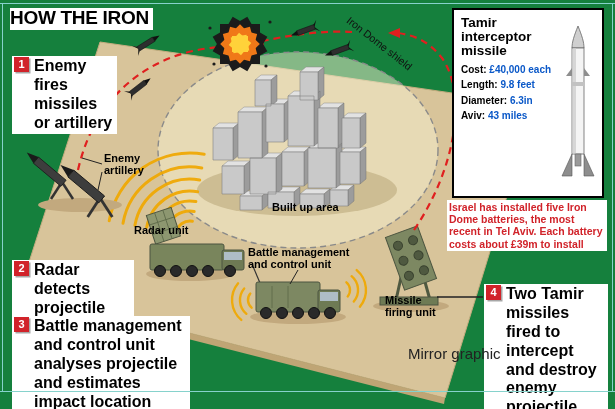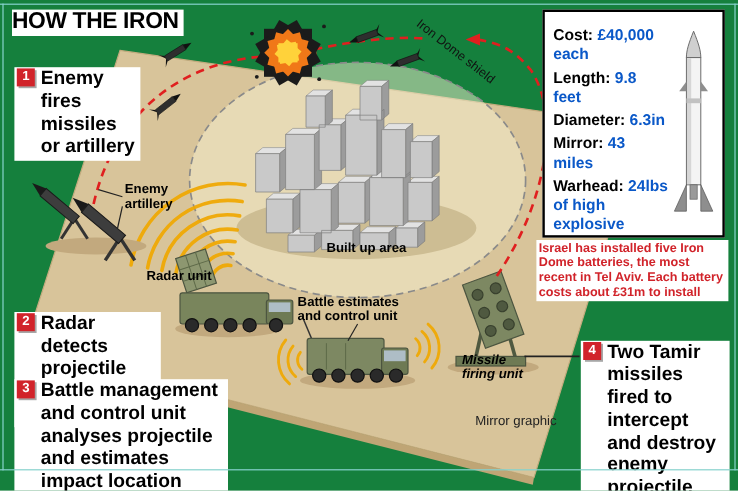--- a/index.html
+++ b/index.html
@@ -17,33 +17,33 @@
               font-size:11px; font-weight:bold; text-align:center; line-height:15px;
               box-shadow:1.5px 1.5px 0 rgba(60,60,60,.45); }
   .step-text { font-size:16px; font-weight:bold; line-height:1.18; color:#000; }
   #step1 { left:12px; top:56px;  width:105px; }
   #step2 { left:12px; top:260px; width:122px; }
   #step3 { left:12px; top:316px; width:178px; }
   #step4 { left:484px; top:284px; width:124px; }
 
   .maplabel { font-size:11px; font-weight:bold; color:#000; line-height:1.12; }
   #label-artillery { left:104px; top:152px; width:52px; }
-  #label-radar     { left:122px; top:224px; width:70px; }
+  #label-radar     { left:134px; top:224px; width:70px; }
   #label-battle    { left:248px; top:246px; width:104px; }
-  #label-missile   { left:385px; top:294px; width:58px;font-style:italic; }
+  #label-missile   { left:385px; top:294px; width:58px; }
   #label-built     { left:272px; top:201px; width:90px; }
   #label-shield    { left:352px; top:14px; width:90px; font-weight:normal; font-size:10.5px;
                      transform:rotate(38deg); transform-origin:0 0; color:#111; }
-  #credit { left:396px; top:345px; font-size:11px; color:#222; }
+  #credit { left:408px; top:345px; font-size:15px; color:#222; }
 
   #panel { left:452px; top:8px; width:152px; height:190px; background:#fff;
            border:2px solid #000; padding:6px 7px; }
   #panel-title { width:90px; font-size:13.5px; font-weight:bold; line-height:1.05; color:#000; }
   #specs { margin-top:5px; width:96px; }
-  .spec { font-size:13px; line-height:1.25; margin-bottom:3px; }
+  .spec { font-size:10px; line-height:1.25; margin-bottom:3px; }
   .spec-label { font-weight:bold; color:#000; }
   .spec-value { color:#0a58c8; font-weight:bold; }
   #missile-art { position:absolute; right:5px; top:14px; }
 
   #note { left:447px; top:200px; width:160px; color:#d1232a; font-size:10.5px;
           font-weight:bold; line-height:1.16; background:#fff; padding:1px 2px; }
 
   .frame { position:absolute; background:#86d2cc; }
 </style>
 </head>
@@ -224,45 +224,45 @@
   </div>
   <div id="step4" class="abs step">
     <div class="step-num">4</div>
     <div class="step-text">Two Tamir missiles fired to intercept and destroy enemy projectile</div>
   </div>
 
   <div id="label-artillery" class="abs maplabel">Enemy artillery</div>
   <div id="label-shield" class="abs">Iron Dome shield</div>
   <div id="label-built" class="abs maplabel">Built up area</div>
   <div id="label-radar" class="abs maplabel">Radar unit</div>
-  <div id="label-battle" class="abs maplabel">Battle estimates and control unit</div>
+  <div id="label-battle" class="abs maplabel">Battle management and control unit</div>
   <div id="label-missile" class="abs maplabel">Missile firing unit</div>
   <div id="credit" class="abs">Mirror graphic</div>
 
   <div id="panel" class="abs">
+    <div id="panel-title">Tamir interceptor missile</div>
     <div id="specs">
       <div class="spec"><span class="spec-label">Cost:</span> <span class="spec-value">£40,000 each</span></div>
       <div class="spec"><span class="spec-label">Length:</span> <span class="spec-value">9.8 feet</span></div>
       <div class="spec"><span class="spec-label">Diameter:</span> <span class="spec-value">6.3in</span></div>
-      <div class="spec"><span class="spec-label">Mirror:</span> <span class="spec-value">43 miles</span></div>
-      <div class="spec"><span class="spec-label">Warhead:</span> <span class="spec-value">24lbs of high explosive</span></div>
+      <div class="spec"><span class="spec-label">Aviv:</span> <span class="spec-value">43 miles</span></div>
     </div>
     <svg id="missile-art" width="38" height="160" viewBox="0 0 38 160">
       <path d="M19,2 C15,12 13,18 13,24 L25,24 C25,18 23,12 19,2 Z" fill="#cfcfcf" stroke="#666" stroke-width="0.8"></path>
       <rect x="13" y="24" width="12" height="106" fill="#f4f4f4" stroke="#666" stroke-width="0.8"></rect>
       <rect x="13.5" y="24.5" width="3.5" height="105" fill="#d6d6d6"></rect>
       <rect x="13" y="58" width="12" height="4" fill="#c2c2c2"></rect>
       <polygon points="13,44 7,52 13,52" fill="#8e8e8e"></polygon>
       <polygon points="25,44 31,52 25,52" fill="#8e8e8e"></polygon>
       <polygon points="13,130 3,152 13,152" fill="#8e8e8e" stroke="#555" stroke-width="0.6"></polygon>
       <polygon points="25,130 35,152 25,152" fill="#8e8e8e" stroke="#555" stroke-width="0.6"></polygon>
       <rect x="16" y="130" width="6" height="12" fill="#9a9a9a" stroke="#666" stroke-width="0.6"></rect>
     </svg>
   </div>
 
-  <div id="note" class="abs">Israel has installed five Iron Dome batteries, the most recent in Tel Aviv. Each battery costs about £31m to install</div>
+  <div id="note" class="abs">Israel has installed five Iron Dome batteries, the most recent in Tel Aviv. Each battery costs about £39m to install</div>
 
   <div class="frame" style="left:0; top:3; width:615px; height:1px; top:3px;"></div>
   <div class="frame" style="left:0; top:391px; width:615px; height:1px;"></div>
   <div class="frame" style="left:2px; top:3px; width:1px; height:389px;"></div>
   <div class="frame" style="left:612px; top:3px; width:1px; height:389px;"></div>
 
 </div>
 
 </body></html>

